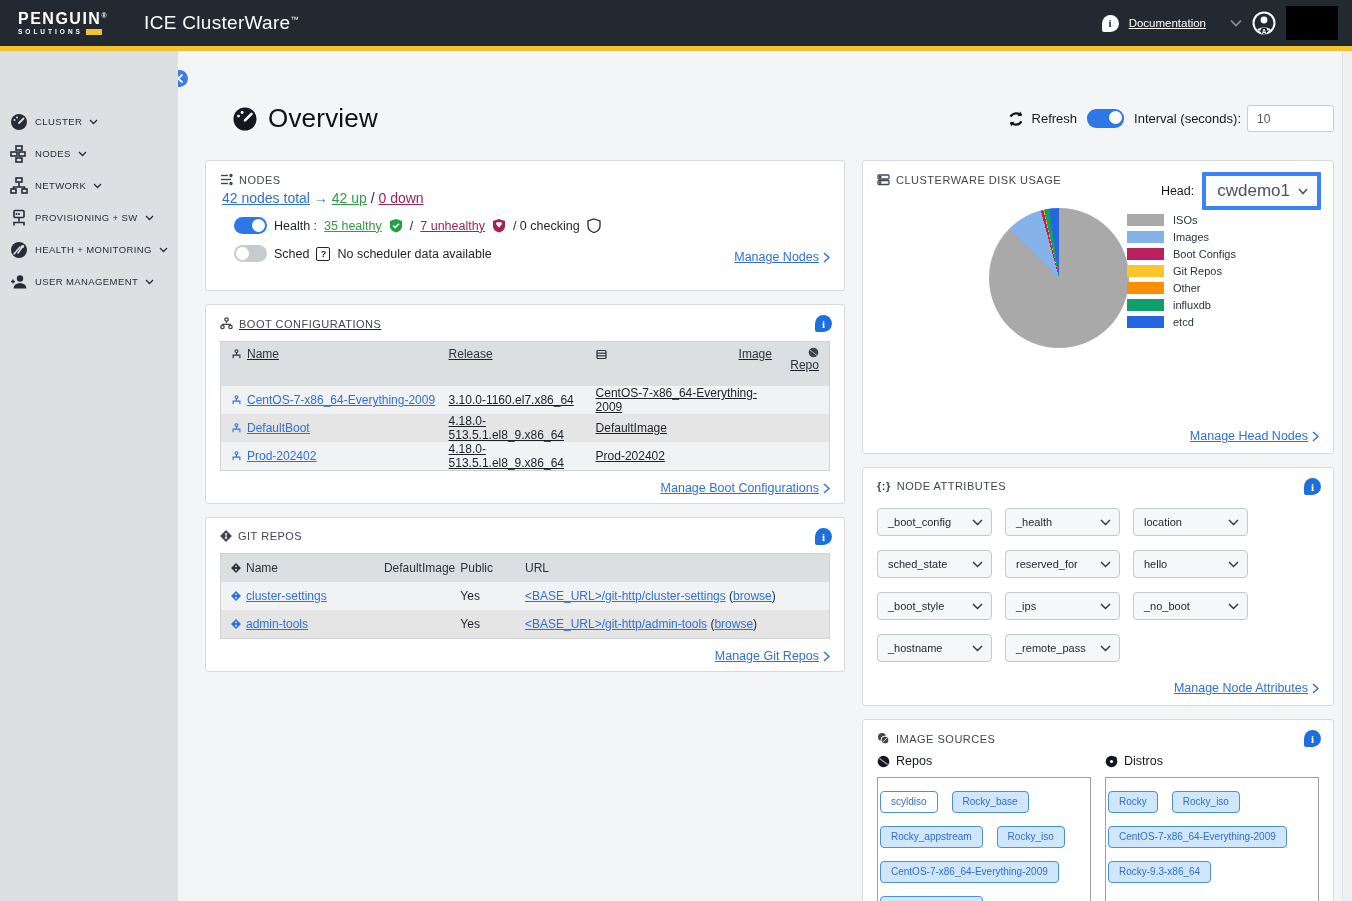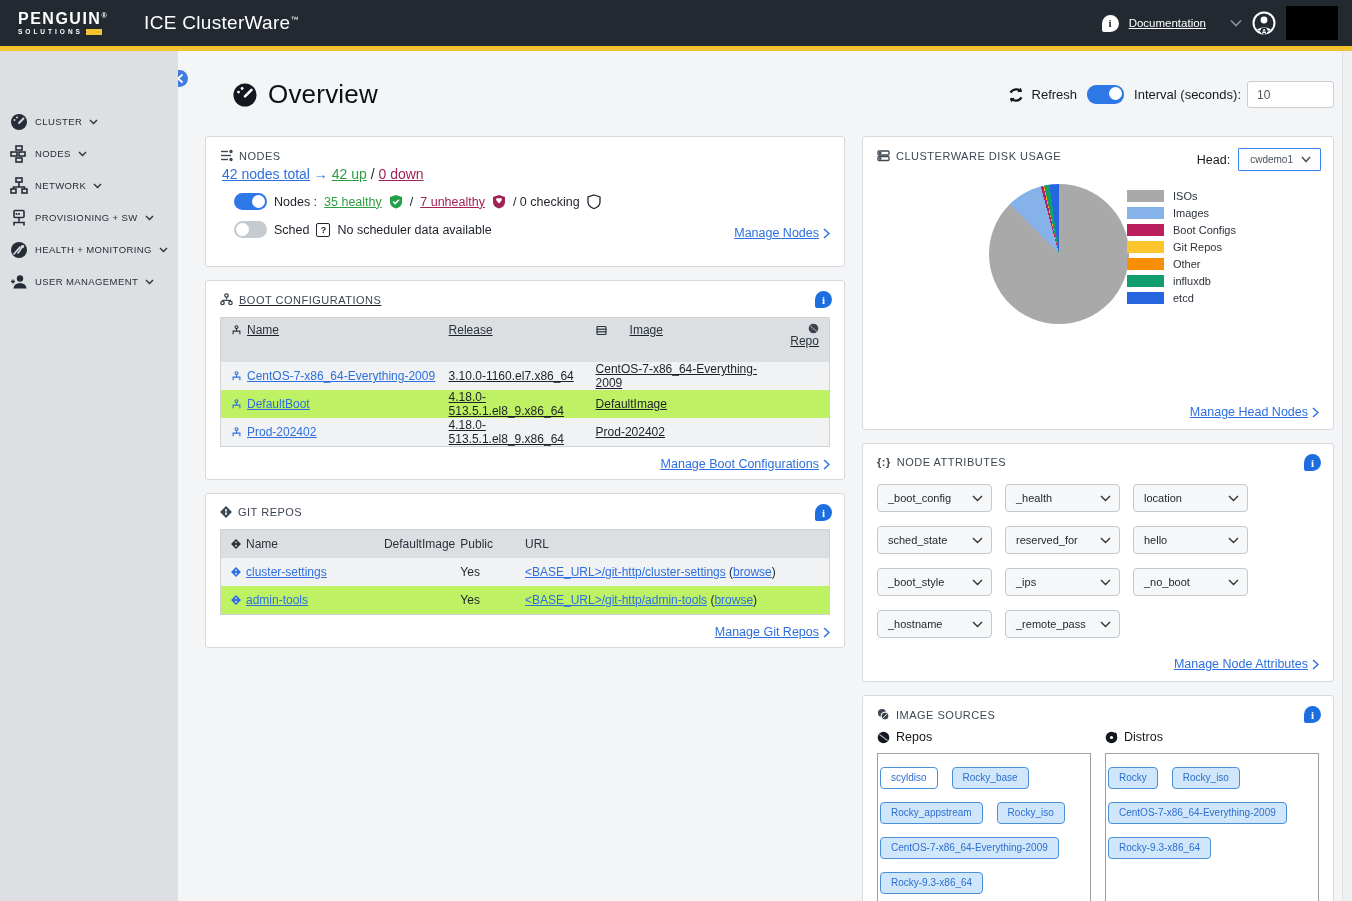--- a/index.html
+++ b/index.html
@@ -26,21 +26,21 @@
 
   
   .layout { display:flex; height:850px; }
   .sidebar { width:178px; background:#dde0e3; padding-top:58px; flex:none; }
   .side-item { display:flex; align-items:center; gap:7px; padding:3px 8px 3px 9px; margin-bottom:7px; cursor:pointer; }
   .side-item .lbl { font-size:9.5px; letter-spacing:.4px; color:#262d38; white-space:nowrap; }
   .side-icon { flex:none; width:19px; height:19px; display:flex; align-items:center; justify-content:center; }
   .main { flex:1; position:relative; background:#f4f5f7; overflow:hidden; }
   .collapse-btn { position:absolute; left:-7px; top:19px; width:17px; height:17px; border-radius:50%; background:#3f7de0; border:none; display:flex; align-items:center; justify-content:center; cursor:pointer; z-index:5; }
 
-  .page-head { display:flex; align-items:center; padding:28px 18px 0 54px; }
+  .page-head { display:flex; align-items:center; padding:52px 18px 0 54px; }
   .page-title { display:flex; align-items:center; gap:10px; font-size:26px; color:#0d1117; letter-spacing:.2px; }
   .refresh-wrap { margin-left:auto; display:flex; align-items:center; gap:6px; font-size:13px; color:#15191f; }
   .interval-input { width:87px; height:27px; border:1px solid #c9cdd1; border-radius:3px; background:#fff; color:#555; font-size:12px; padding:0 9px; font-family:inherit; }
 
   
   .toggle { width:33px; height:17px; border-radius:9px; background:#2e77e6; position:relative; flex:none; cursor:pointer; }
   .toggle::after { content:""; position:absolute; width:13px; height:13px; border-radius:50%; background:#fff; top:2px; right:2px; }
   .toggle.off { background:#c6cbd0; }
   .toggle.off::after { right:auto; left:2px; }
 
@@ -62,34 +62,34 @@
   .stat-row { display:flex; align-items:center; gap:7px; margin:11px 0 0 14px; font-size:12.5px; }
   .glink { color:#2f9e41; text-decoration:underline; cursor:pointer; }
   .mlink { color:#a12355; text-decoration:underline; cursor:pointer; }
   .qbox { width:14px; height:14px; border:1.4px solid #20262e; border-radius:2px; font-size:9px; display:inline-flex; align-items:center; justify-content:center; color:#20262e; font-weight:bold; }
 
   
   .tbl { margin-top:11px; border:1px solid #cfd3d6; font-size:12px; }
   .trow { display:flex; align-items:center; min-height:28px; padding:0 10px; }
   .thead { background:#dcdfe2; color:#2a323c; }
   .trow.odd { background:#f1f2f4; }
-  .trow.even { background:#bef264; }
+  .trow.even { background:#e5e5e5; }
   .boot-head { height:44px; align-items:flex-start; padding-top:5px; }
   .bc-name { width:37%; display:flex; align-items:center; gap:5px; }
   .bc-rel { width:25%; }
-  .bc-img { width:30%; display:flex; align-items:center; gap:23px; }
+  .bc-img { width:30%; display:flex; align-items:center; gap:11px;justify-content:space-between; }
   .bc-repo { width:8%; display:flex; flex-direction:column; align-items:flex-end; font-size:12px; }
   .gr-name { width:26%; display:flex; align-items:center; gap:5px; }
   .gr-desc { width:13%; }
   .gr-pub { width:11%; }
   .gr-url { width:50%; }
 
   
   .head-select-row { position:absolute; top:11px; right:12px; display:flex; align-items:center; gap:8px; font-size:12.5px; color:#15191f; }
-  .head-select { display:flex; align-items:center; gap:8px; border:1px solid #3b82f6; border-radius:1px; background:#fdfdfd; padding:5px 9px 5px 11px; font-size:10px; color:#4a535e; cursor:pointer; }
+  .head-select { display:flex; align-items:center; gap:8px; border:4px solid #3b82f6; border-radius:1px; background:#fdfdfd; padding:5px 9px 5px 11px; font-size:17px; color:#4a535e; cursor:pointer; }
   .pie-wrap { position:relative; height:198px; margin-top:20px; }
   .pie { position:absolute; left:112px; top:2px; width:140px; height:140px; border-radius:50%; }
   .legend { position:absolute; left:250px; top:8px; display:flex; flex-direction:column; gap:5px; }
   .leg-item { display:flex; align-items:center; gap:9px; }
   .leg-swatch { width:37px; height:12px; flex:none; }
   .leg-label { font-size:11px; color:#2c333c; }
 
   
   .attr-grid { display:flex; flex-wrap:wrap; gap:14px 13px; margin-top:16px; }
   .attr-btn { display:flex; justify-content:space-between; align-items:center; width:115px; height:28px; padding:0 8px 0 10px; border:1px solid #c3c8cc; border-radius:4px; background:#f6f7f8; font-size:11px; color:#1c232b; cursor:pointer; }
@@ -269,21 +269,21 @@
           </div>
           <div class="nodes-line1">
             <a class="lnk">42 nodes total</a>
             <span style="color:#2e6fdf;">→</span>
             <a class="green">42 up</a>
             <span>/</span>
             <a class="maroon">0 down</a>
           </div>
           <div class="stat-row">
             <span class="toggle"></span>
-            <span>Nodes :</span>
+            <span>Health :</span>
             <a class="glink">35 healthy</a>
             <svg width="14" height="15" viewBox="0 0 14 15">
                 <path d="M7 1 L13 3 V8 C13 11.5 10.5 13.5 7 14.5 C3.5 13.5 1 11.5 1 8 V3 Z" fill="#21a04a"></path>
                 <polyline points="4.2,7.5 6.2,9.5 10,5.7" fill="none" stroke="#fff" stroke-width="1.6"></polyline>
               </svg>
             <span>/</span>
             <a class="mlink">7 unhealthy</a>
             <svg width="14" height="15" viewBox="0 0 14 15">
                 <path d="M7 1 L13 3 V8 C13 11.5 10.5 13.5 7 14.5 C3.5 13.5 1 11.5 1 8 V3 Z" fill="#a12355"></path>
                 <path d="M7 4.6 C5.4 3.2 3.4 4.6 4.4 6.4 L7 9.4 L9.6 6.4 C10.6 4.6 8.6 3.2 7 4.6 Z" fill="#fff"></path>

